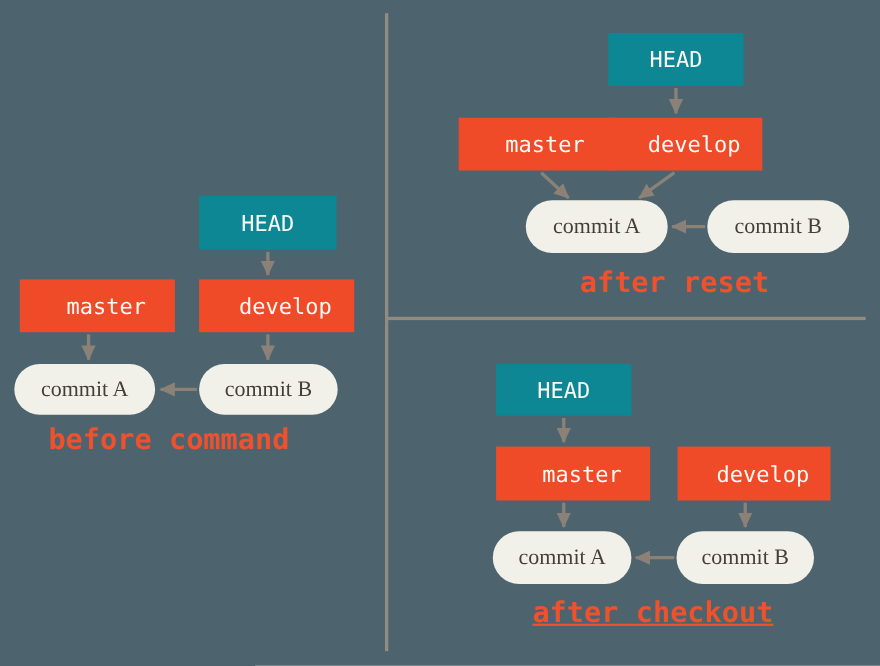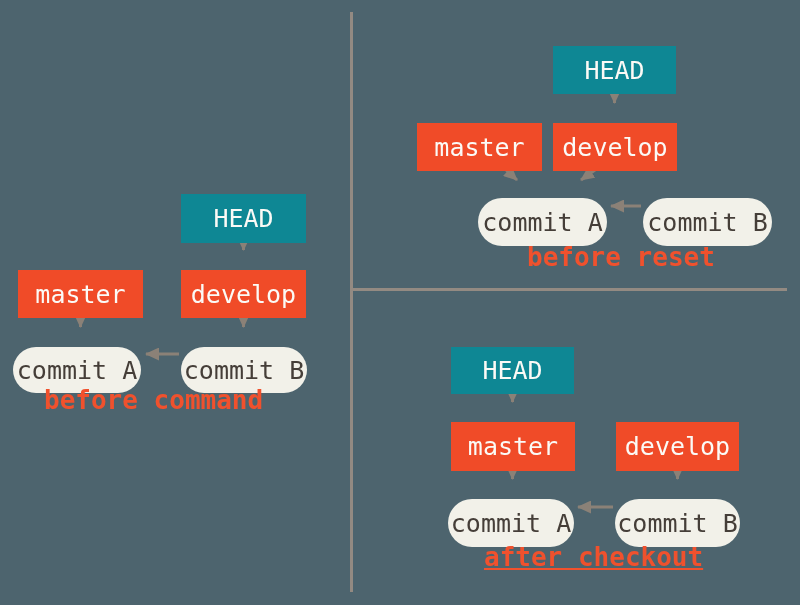--- a/index.html
+++ b/index.html
@@ -11,37 +11,38 @@
     width: 800px;
     height: 605px;
     background: var(--c-background);
     overflow: hidden;
   }
   .node {
     position: absolute;
     display: flex;
     align-items: center;
     justify-content: center;
-    font-size: 25px;
+    font-size: 20px;
     line-height: 1;
     white-space: nowrap;
-    margin-top: 16px;
   }
   .head-box {
     background: var(--c-teal);
     color: var(--c-box_text);
   }
   .branch-box {
     background: var(--c-orange);
     color: var(--c-box_text);
+    padding-left: 16px;
   }
   .commit-pill {
     background: var(--c-pill_bg);
     color: var(--c-pill_text);
     border-radius: 24px;
+    font-family: Liberation Serif, serif;
   }
   .panel-label {
     position: absolute;
     font-size: 26px;
     font-weight: bold;
     color: var(--c-label);
     letter-spacing: 0px;
     white-space: nowrap;
   }
   .divider {
@@ -98,21 +99,21 @@
   <div class="node branch-box" style="left:181px; top:254px; width:125px; height:48px;">develop</div>
   <div class="node commit-pill" style="left:13px;  top:331px; width:128px; height:46px;">commit A</div>
   <div class="node commit-pill" style="left:181px; top:331px; width:126px; height:46px;">commit B</div>
   <div class="panel-label" style="left:44px; top:385px;text-align:center;">before command</div>
 
   <div class="node head-box" style="left:553px; top:30px;  width:123px; height:48px;">HEAD</div>
   <div class="node branch-box" style="left:417px; top:107px; width:125px; height:48px;">master</div>
   <div class="node branch-box" style="left:553px; top:107px; width:124px; height:48px;">develop</div>
   <div class="node commit-pill" style="left:478px; top:182px; width:129px; height:48px;">commit A</div>
   <div class="node commit-pill" style="left:643px; top:182px; width:129px; height:48px;">commit B</div>
-  <div class="panel-label" style="left:527px; top:242px;">before reset</div>
+  <div class="panel-label" style="left:527px; top:242px;">after reset</div>
 
   <div class="node head-box" style="left:451px; top:331px; width:123px; height:47px;">HEAD</div>
   <div class="node branch-box" style="left:451px; top:406px; width:124px; height:49px;">master</div>
   <div class="node branch-box" style="left:616px; top:406px; width:123px; height:49px;">develop</div>
   <div class="node commit-pill" style="left:448px; top:483px; width:126px; height:48px;">commit A</div>
   <div class="node commit-pill" style="left:615px; top:483px; width:125px; height:48px;">commit B</div>
   <div class="panel-label" style="left:484px; top:542px;text-decoration:underline;">after checkout</div>
 
 </div>
 

